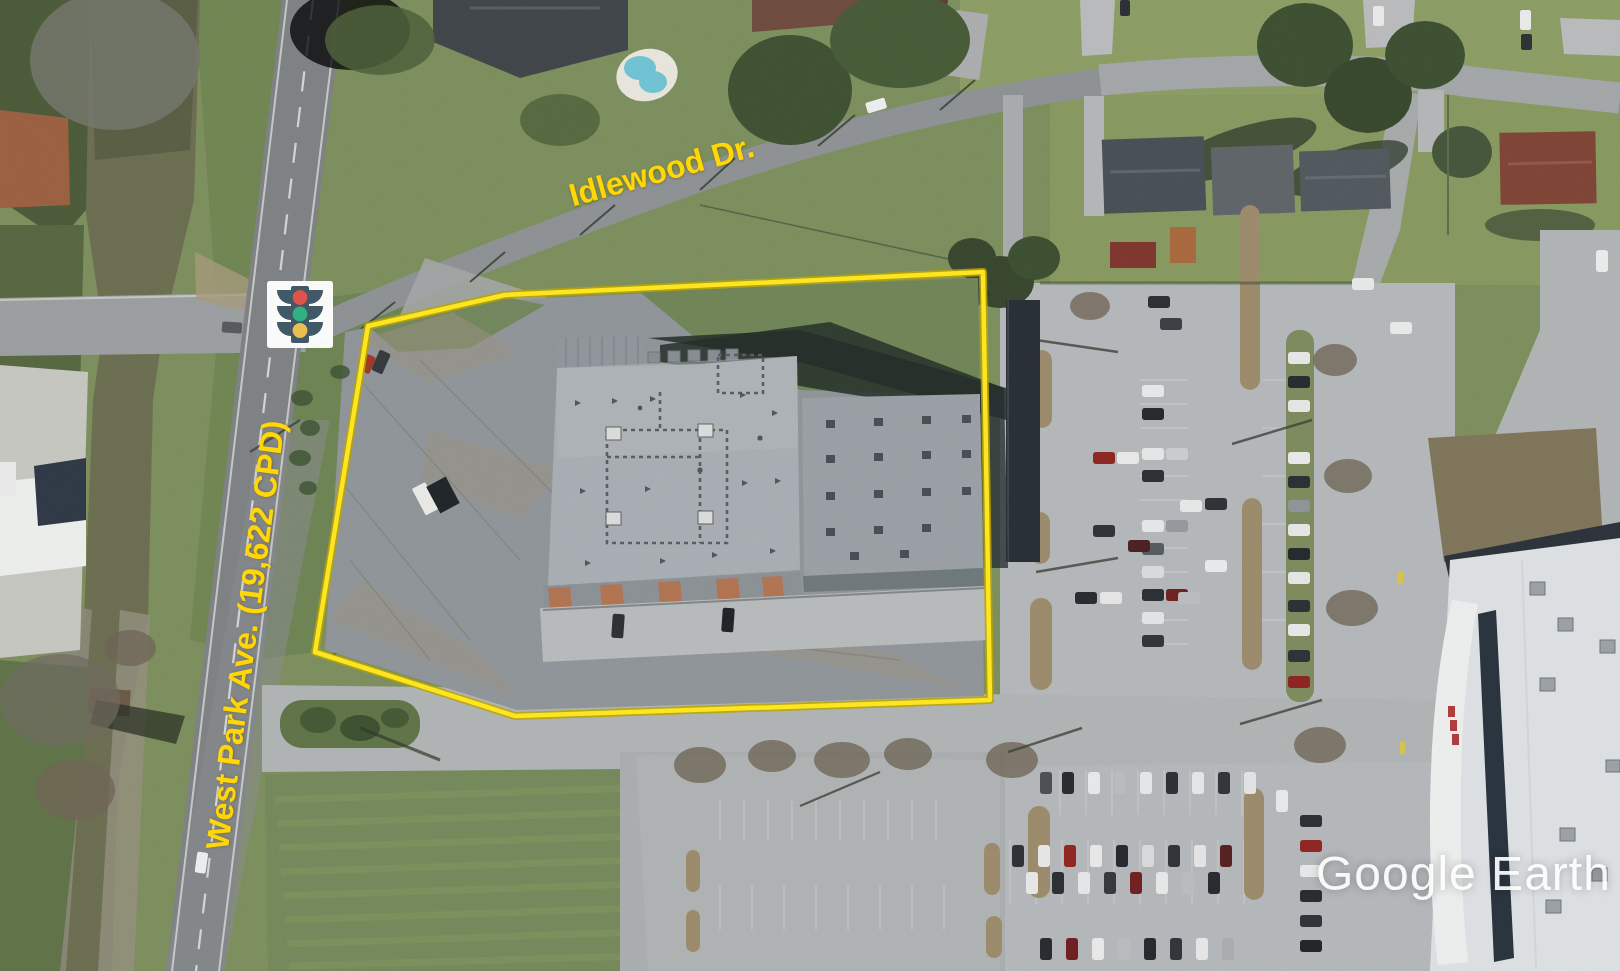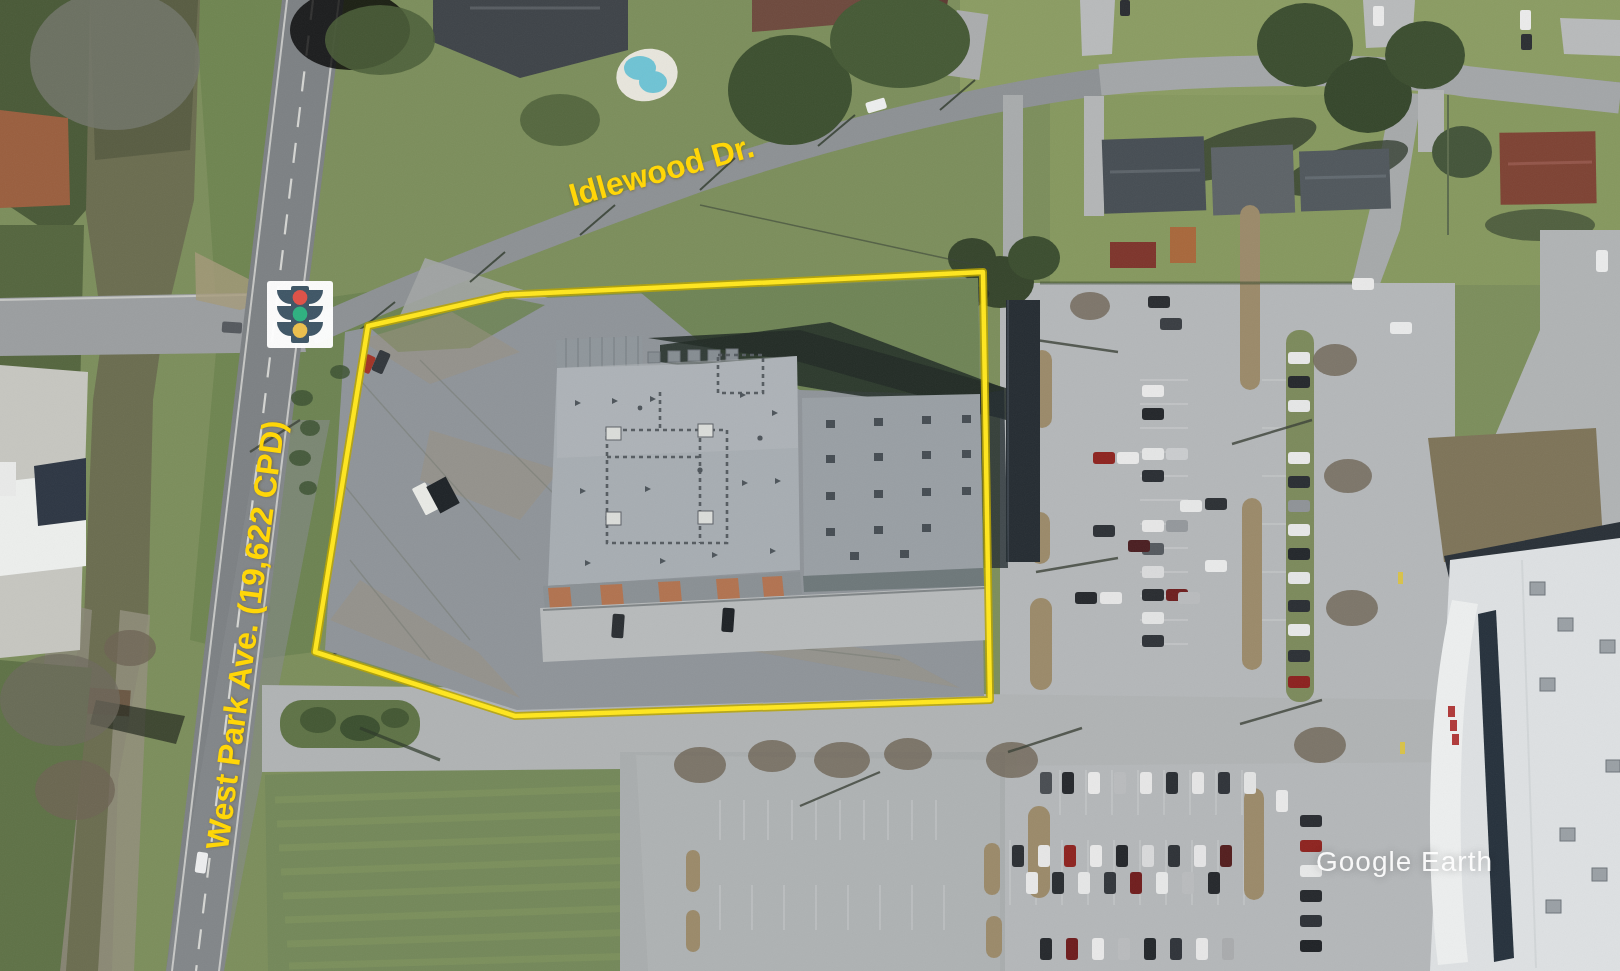--- a/index.html
+++ b/index.html
@@ -3,21 +3,21 @@
 <meta charset="utf-8">
 <style>
   html,body{margin:0;padding:0;background:#222;}
   .scene{position:relative;width:1620px;height:971px;overflow:hidden;background:#7c8e5c;
          font-family:"Liberation Sans",sans-serif;}
   .scene svg{position:absolute;left:0;top:0;}
   .map-label{position:absolute;font-weight:bold;color:#ffd608;white-space:nowrap;
              text-shadow:0 1px 3px rgba(90,70,0,.45);}
   .label-idlewood{left:570px;top:178px;font-size:32px;transform:rotate(-15.5deg);transform-origin:0 50%;}
   .label-westpark{left:246px;top:635px;font-size:32px;transform:translate(-50%,-50%) rotate(-82.4deg);}
-  .watermark{position:absolute;left:1316px;top:846px;font-size:28px;font-weight:400;
+  .watermark{position:absolute;left:1316px;top:846px;font-size:48px;font-weight:400;
              color:rgba(255,255,255,.92);letter-spacing:1px;
              text-shadow:0 0 8px rgba(0,0,0,.28);}
 </style>
 </head>
 <body>
 
 <div class="scene">
 <svg width="1620" height="971" viewBox="0 0 1620 971" xmlns="http://www.w3.org/2000/svg">
   <defs>
     <rect id="cv" width="12" height="22" rx="3"></rect>

